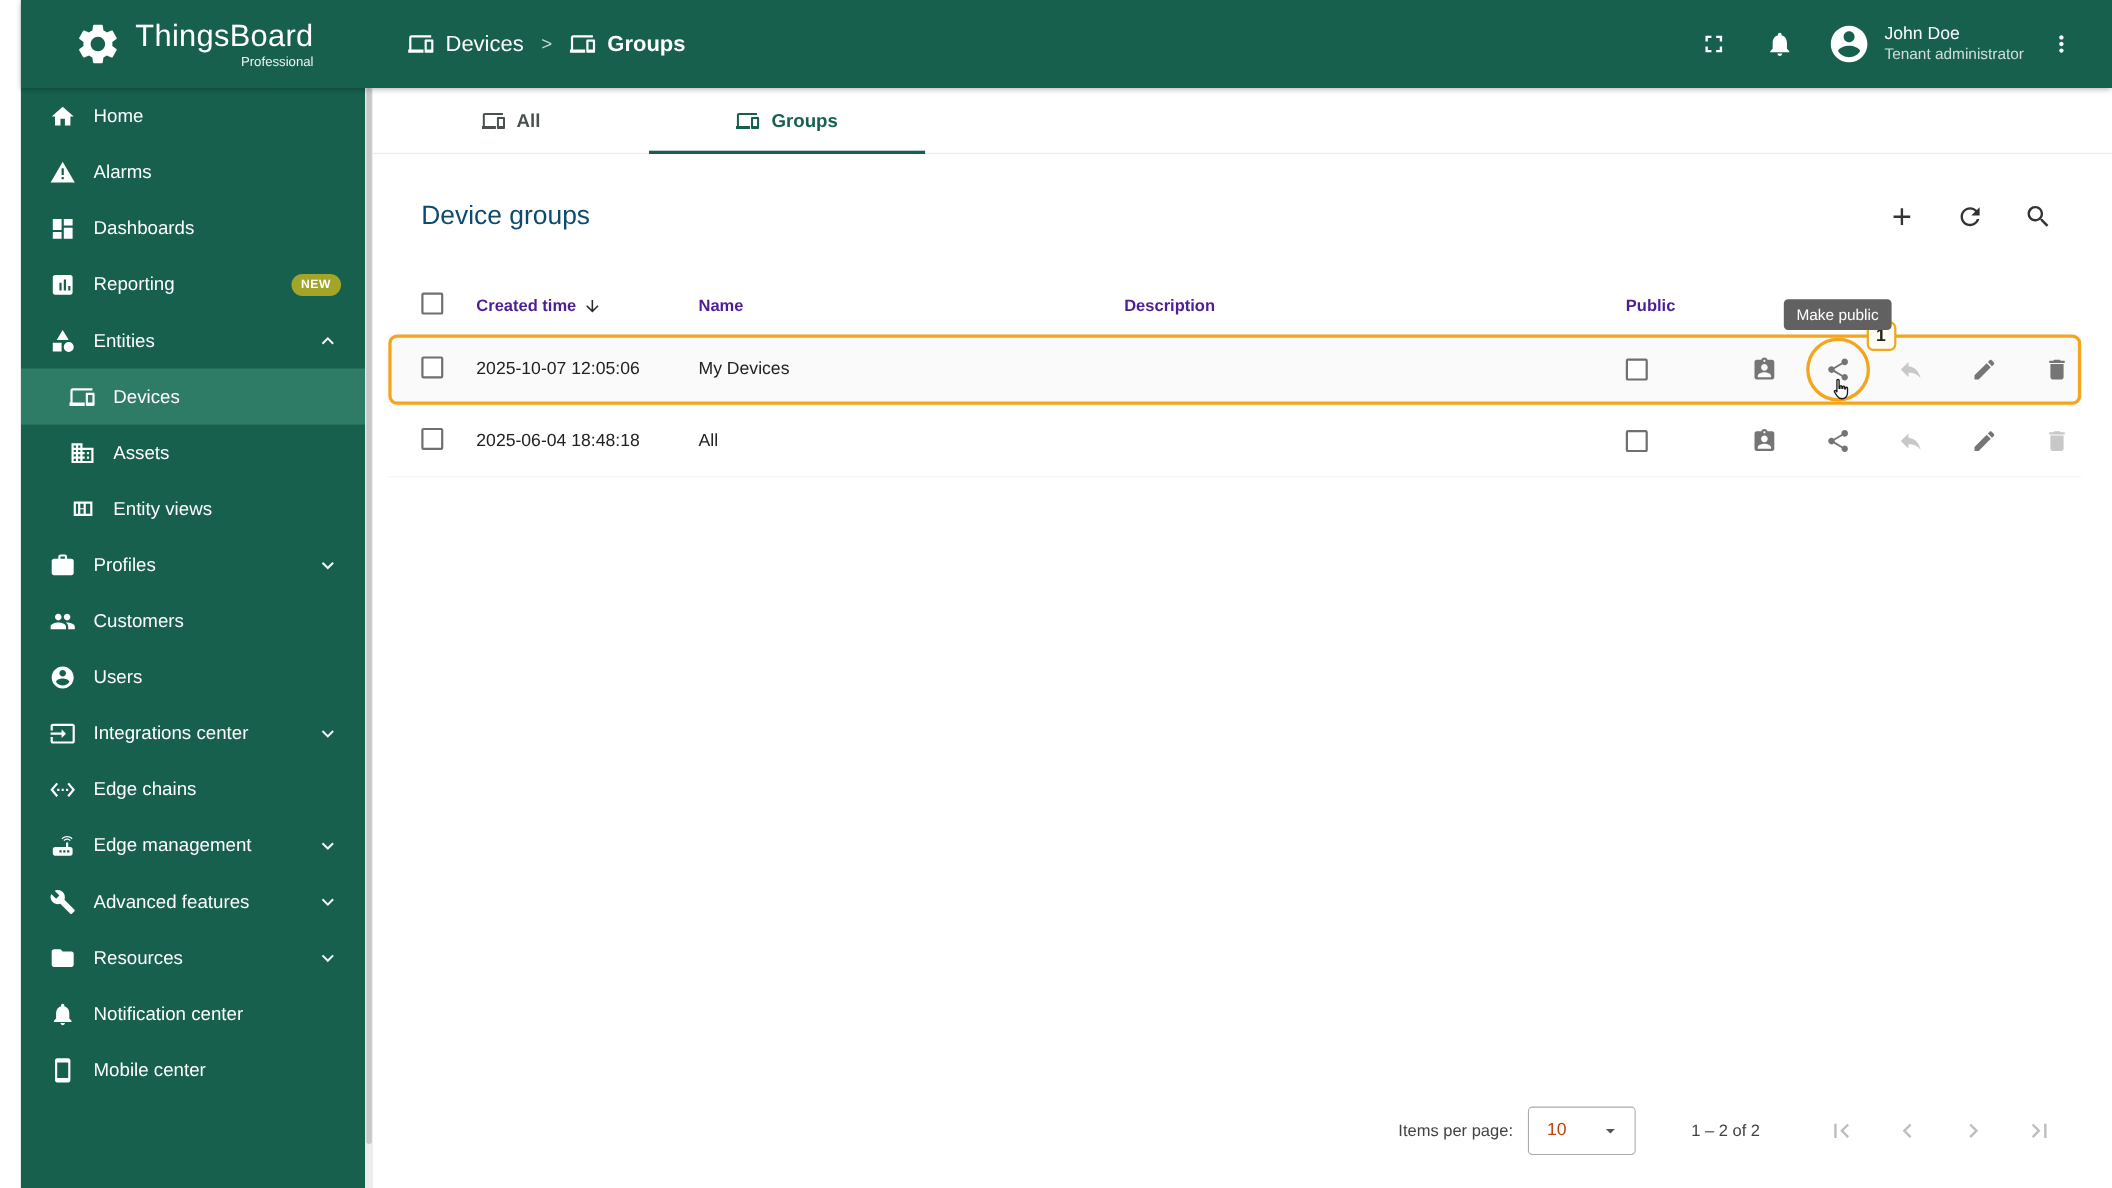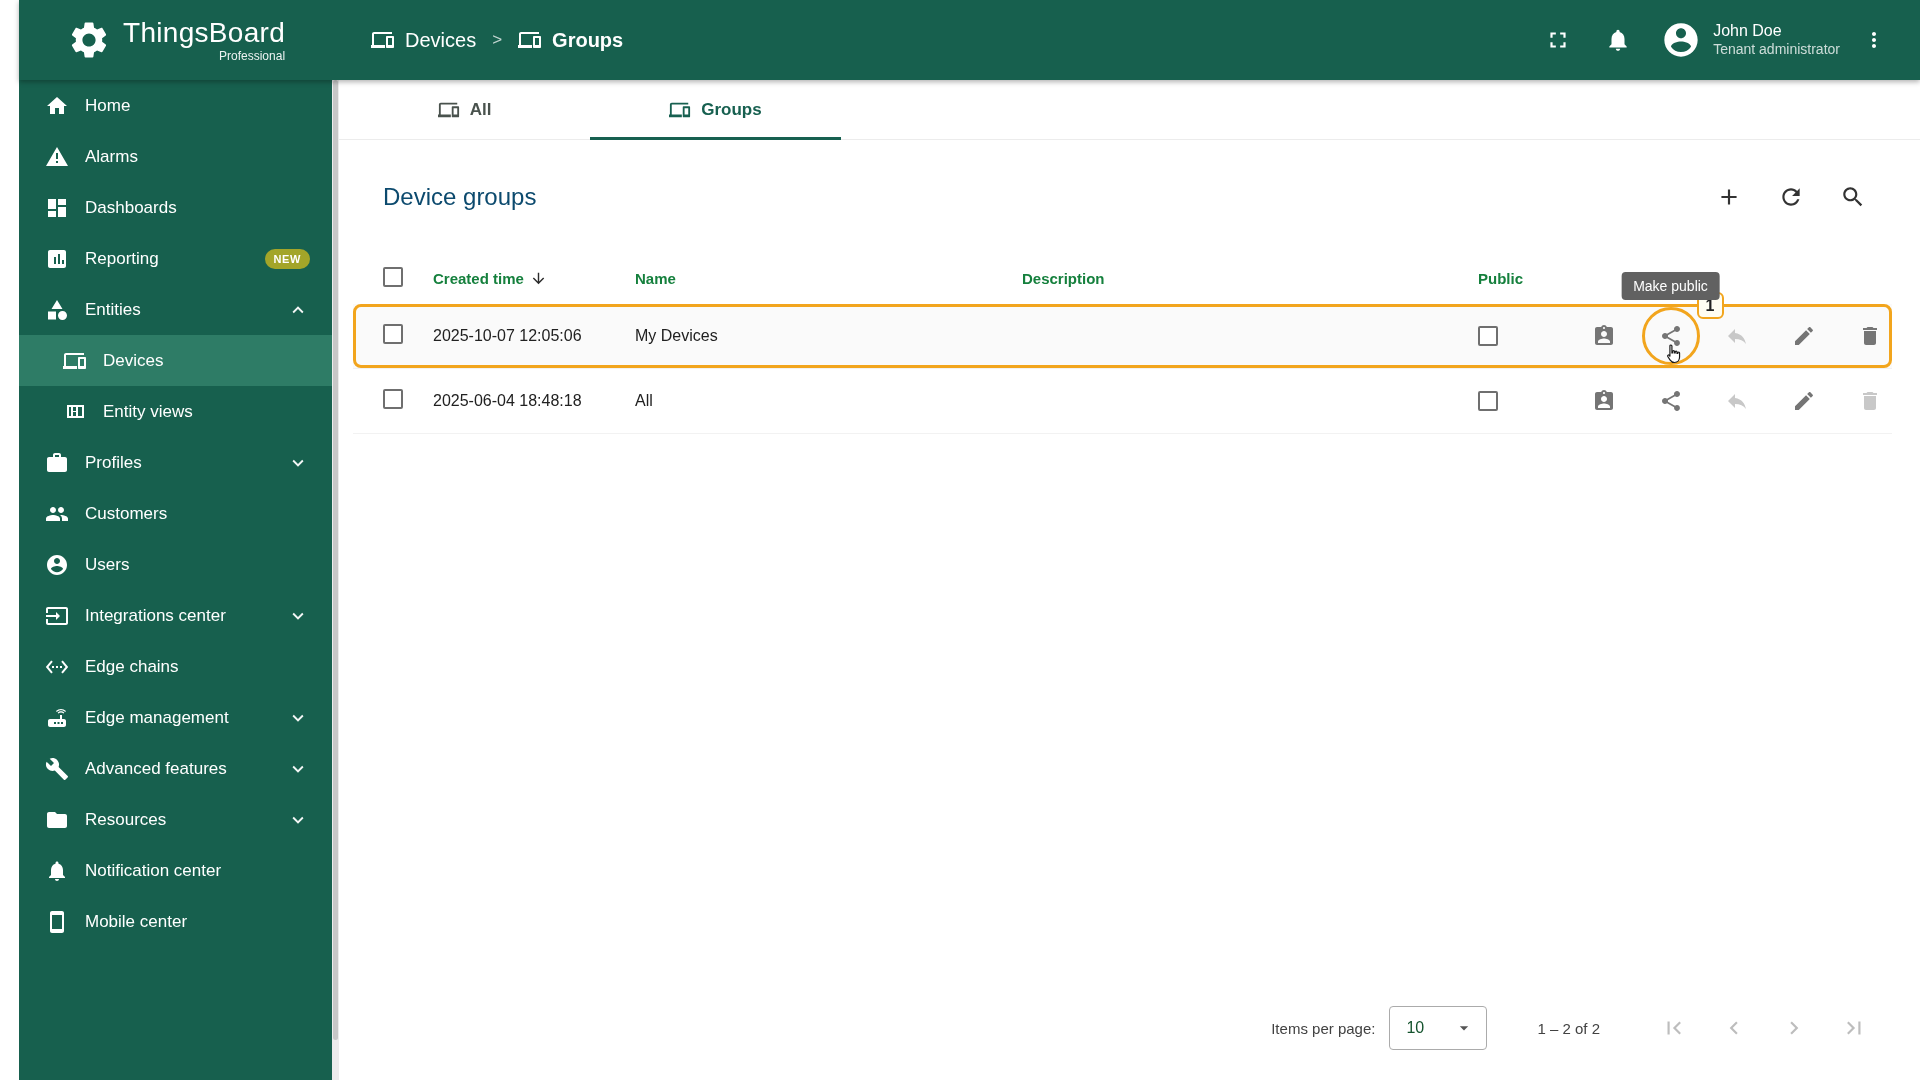--- a/index.html
+++ b/index.html
@@ -61,21 +61,21 @@
   .tab.active::after { content:""; position:absolute; left:0; right:0; bottom:-1px; height:3px; background:#176050; }
 
   .card { flex:1; margin:0 28px 0 14px; padding-top:26px; display:flex; flex-direction:column; min-height:0; }
   .card-head { flex:0 0 62px; display:flex; align-items:center; padding:0 26px 0 30px; }
   .card-title { flex:1; font-size:24px; font-weight:500; color:#0c4a6e; }
   .card-actions { display:flex; gap:36px; }
   .icon-btn { width:26px; height:26px; color:#333; }
   .icon-btn .icon { width:26px; height:26px; }
 
   .thead, .trow { display:grid; grid-template-columns:80px 202px 387px 1fr 140px 310px; align-items:center; }
-  .thead { height:52px; margin-top:24px; font-size:15px; font-weight:700; color:#15803d; }
+  .thead { height:52px; margin-top:24px; font-size:15px; font-weight:700; color:#4c1d95; }
   .trow { height:65px; font-size:16px; color:#212121; position:relative; border-bottom:1px solid #F2F2F2; }
   .trow.highlight { background:#FAFAFA; }
   .row-outline { position:absolute; inset:0; border:3px solid #F2A51D; border-radius:8px; pointer-events:none; z-index:4; }
   .c-check { padding-left:30px; }
   .c-created { display:flex; align-items:center; gap:6px; }
   .c-created .icon { width:17px; height:17px; color:#2b2b2b; }
   .c-public { padding-left:36px; display:flex; }
   .c-actions { display:flex; justify-content:space-between; align-items:center; }
   .cb { width:20px; height:20px; border:2px solid #6F6F6F; border-radius:2px; display:inline-block; background:#fff; cursor:pointer; }
 
@@ -91,21 +91,21 @@
                 justify-content:center; font-size:16px; font-weight:600; color:#222; z-index:8; }
   .tooltip { position:absolute; bottom:calc(100% + 16px); left:50%; transform:translateX(-50%);
              background:#616161; color:#fff; font-size:14px; padding:6px 12px; border-radius:4px;
              white-space:nowrap; z-index:10; font-weight:400; }
   .cursor-glyph { position:absolute; left:50%; top:50%; transform:translate(-42%,6px); width:24px; height:24px; z-index:9; }
 
   .pagination { margin-top:auto; margin-bottom:30px; display:flex; align-items:center; justify-content:flex-end;
                 padding-right:8px; font-size:15px; color:#424242; }
   .ipp-label { margin-right:14px; }
   .select { width:98px; height:44px; border:1px solid #ABABAB; border-radius:4px; display:flex; align-items:center;
-            justify-content:space-between; padding:0 12px 0 16px; font-size:16px; color:#14532d; background:#fff; cursor:pointer; }
+            justify-content:space-between; padding:0 12px 0 16px; font-size:16px; color:#c2410c; background:#fff; cursor:pointer; }
   .select .icon { width:20px; height:20px; color:#555; }
   .range { margin-left:50px; }
   .pg-nav { display:flex; margin-left:44px; }
   .pg-btn { width:60px; height:44px; display:flex; align-items:center; justify-content:center; color:#BDBDBD; cursor:default; }
   .pg-btn .icon { width:26px; height:26px; }
 </style>
 </head>
 <body>
 
 <svg width="0" height="0" style="position:absolute" aria-hidden="true">
@@ -320,20 +320,26 @@
         <span class="lbl">Entities</span>
         <svg class="icon chev">
             <use href="#ic-chevron-up"></use>
           </svg>
       </div>
       <div class="sb-item sb-sub active">
         <svg class="icon">
             <use href="#ic-devices"></use>
           </svg>
         <span class="lbl">Devices</span>
+      </div>
+      <div class="sb-item sb-sub">
+        <svg class="icon">
+            <use href="#ic-domain"></use>
+          </svg>
+        <span class="lbl">Assets</span>
       </div>
       <div class="sb-item sb-sub">
         <svg class="icon">
             <use href="#ic-view-quilt"></use>
           </svg>
         <span class="lbl">Entity views</span>
       </div>
       <div class="sb-item">
         <svg class="icon">
             <use href="#ic-work"></use>

